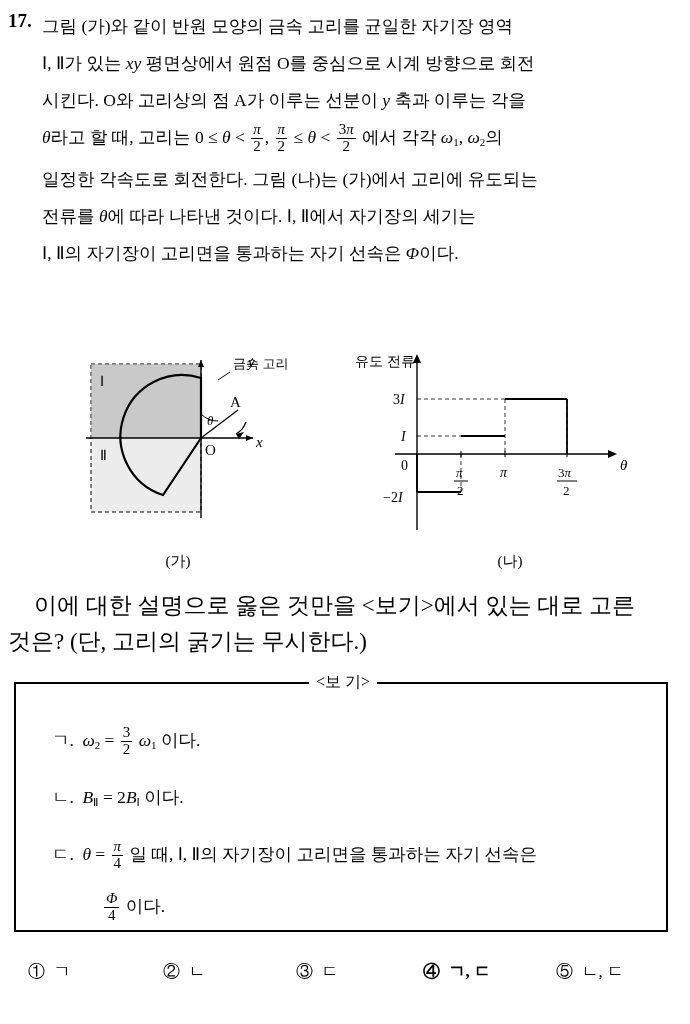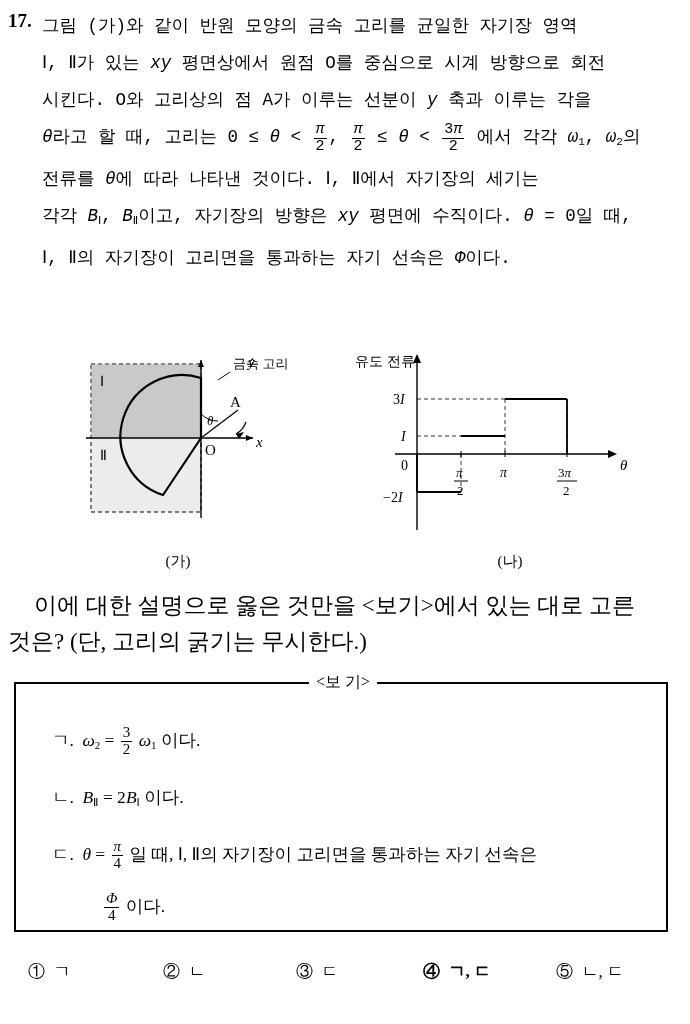--- a/index.html
+++ b/index.html
@@ -34,21 +34,20 @@
     left: 0px;
     top: 2px;
     font-weight: bold;
     font-size: 19px;
     font-family: "Liberation Serif", serif;
   }
   .stem-lines {
     margin-left: 34px;
     font-size: 17.5px;
     line-height: 37px;
-    font-family: Liberation Mono, monospace;
   }
   .stem-line {
     white-space: nowrap;
   }
   .ital { font-style: italic; }
   .sub { font-size: 11px; vertical-align: -3px; }
   .rom { font-style: normal; }
 
   
   .frac {
@@ -187,28 +186,28 @@
 
       <div class="stem-line">
         <span class="ital">θ</span>라고 할 때, 고리는 0 ≤ <span class="ital">θ</span> &lt;
         <span class="frac"><span class="num ital">π</span><span class="den">2</span></span>,
         <span class="frac"><span class="num ital">π</span><span class="den">2</span></span>
         ≤ <span class="ital">θ</span> &lt;
         <span class="frac"><span class="num">3<span class="ital">π</span></span><span class="den">2</span></span>
         에서 각각 <span class="ital">ω</span><span class="sub">1</span>, <span class="ital">ω</span><span class="sub">2</span>의
       </div>
 
+      <div class="stem-line">
+        일정한 각속도로 회전한다. 그림 (나)는 (가)에서 고리에 유도되는
+      </div>
 
       <div class="stem-line">
         전류를 <span class="ital">θ</span>에 따라 나타낸 것이다. <span class="rom">Ⅰ</span>, <span class="rom">Ⅱ</span>에서 자기장의 세기는
       </div>
 
-      <div class="stem-line">
-        각각 <span class="ital">B</span><span class="sub">Ⅰ</span>, <span class="ital">B</span><span class="sub">Ⅱ</span>이고, 자기장의 방향은 <span class="ital">xy</span> 평면에 수직이다. <span class="ital">θ</span> = 0일 때,
-      </div>
 
       <div class="stem-line">
         <span class="rom">Ⅰ</span>, <span class="rom">Ⅱ</span>의 자기장이 고리면을 통과하는 자기 선속은 <span class="ital">Φ</span>이다.
       </div>
 
     </div>
   </div>
 
   <div class="figures">
 

